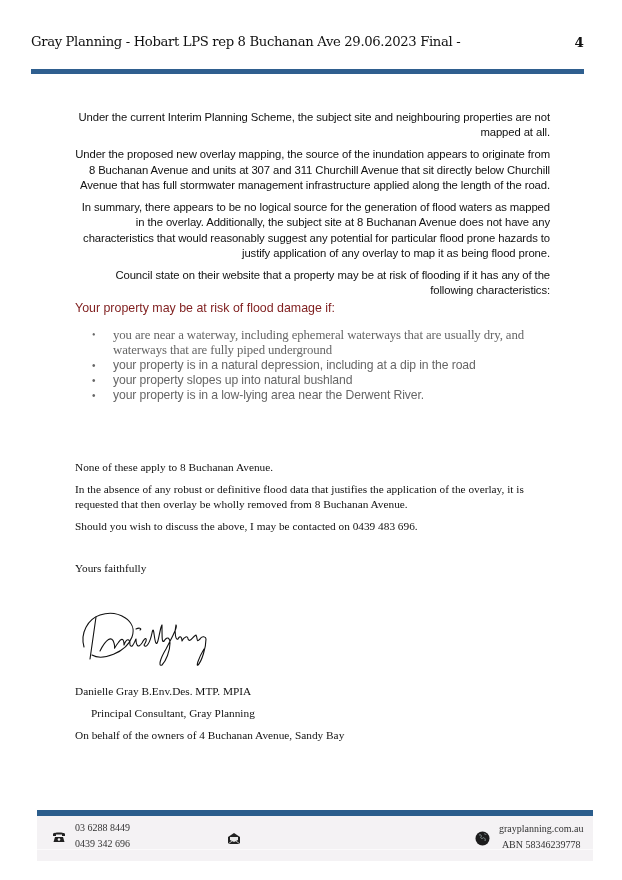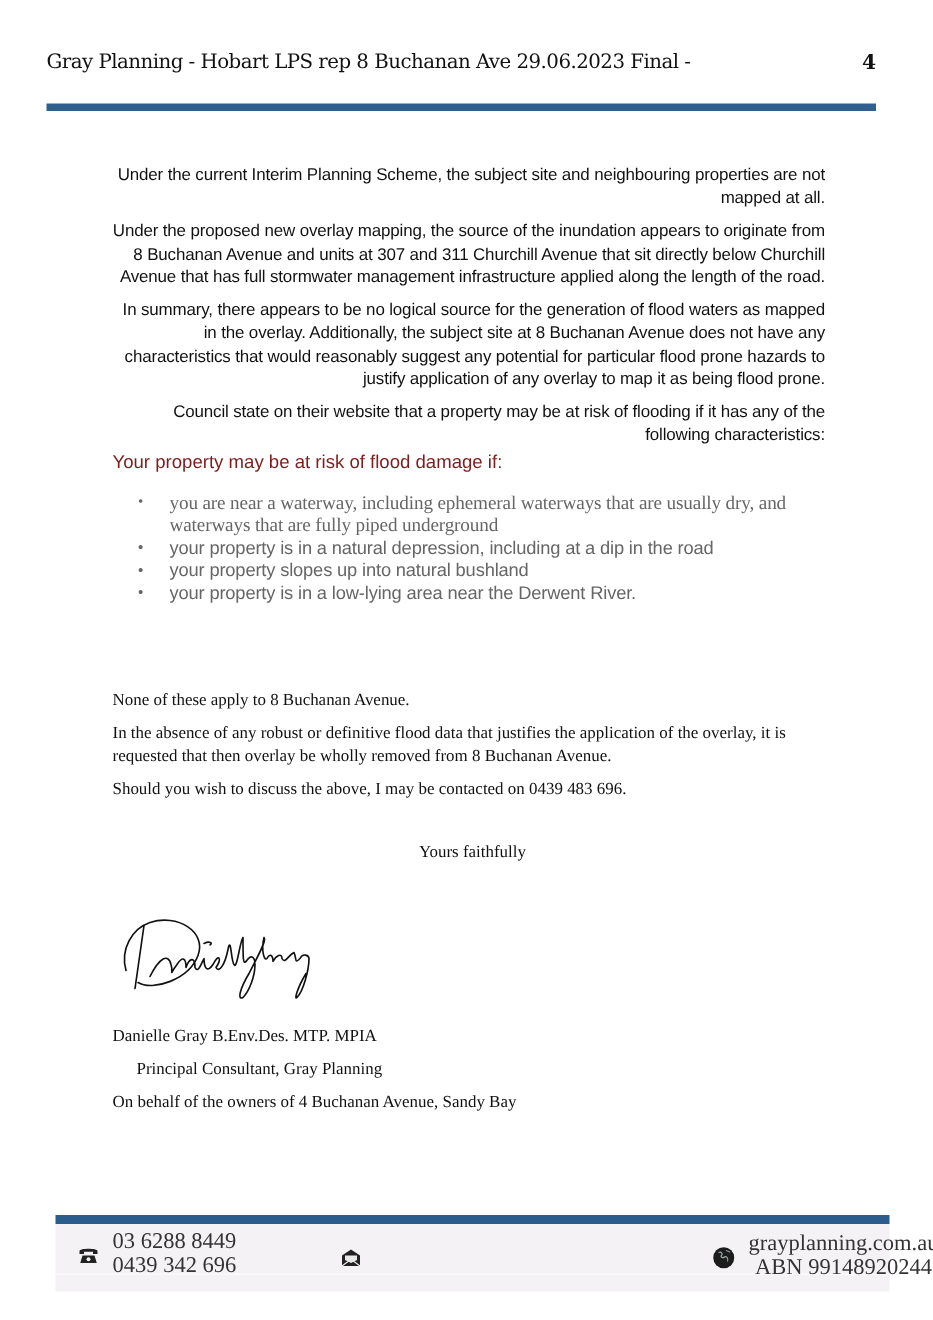--- a/index.html
+++ b/index.html
@@ -32,21 +32,21 @@
     .closing { position: absolute; left: 75px; width: 480px; font-size: 11.3px; color: #111; font-family: Liberation Serif, serif; }
     .sig-svg { position: absolute; left: 78px; top: 603px; width: 150px; height: 70px; }
     .footer-rule {
       position: absolute; left: 37px; top: 810px; width: 556px; height: 6px; background: #2b5d8c;
     }
     .footer-band {
       position: absolute; left: 37px; top: 816px; width: 556px; height: 45px; background: #f4f2f4;
     }
     .footer-band .row-line { position:absolute; left:0; top:33px; width:100%; height:1px; background:#fbfafb; }
     .fcol {
-      position: absolute; font-family: "Liberation Serif", "DejaVu Serif", serif; font-size: 15px; color: #333;
+      position: absolute; font-family: "Liberation Serif", "DejaVu Serif", serif; font-size: 10px; color: #333;
       line-height: 16px; white-space: nowrap;
     }
     .ficon { position: absolute; }
   </style>
 </head>
 <body>
 
 <div class="header">
   <span class="title">Gray Planning - Hobart LPS rep 8 Buchanan Ave 29.06.2023 Final -</span>
   <span class="pagenum">4</span>
@@ -79,21 +79,21 @@
     </li>
   </ul>
 </div>
 
 <div class="closing" style="top:460px; line-height:15.4px;">
   <p style="margin:0 0 6.5px 0;">None of these apply to 8 Buchanan Avenue.</p>
   <p style="margin:0 0 6.5px 0;">In the absence of any robust or definitive flood data that justifies the application of the overlay, it is requested that then overlay be wholly removed from 8 Buchanan Avenue.</p>
   <p style="margin:0;">Should you wish to discuss the above, I may be contacted on 0439 483 696.</p>
 </div>
 
-<div class="closing" style="top:562px;text-align:center;">Yours faithfully</div>
+<div class="closing" style="top:562px;">Yours faithfully</div>
 
 <svg class="sig-svg" viewBox="0 0 150 70">
   <g fill="none" stroke="#111" stroke-width="1.1" stroke-linecap="round" stroke-linejoin="round">
     <path d="M6,44 C2,30 10,16 22,12 C40,6 60,18 54,34 C48,50 24,58 14,52"></path>
     <path d="M18,14 C16,28 14,42 12,56"></path>
     <path d="M22,48 C28,36 34,32 36,40 C38,46 34,48 40,40 C44,34 46,36 46,42 C48,36 52,34 52,42 C54,46 56,40 58,36 C58,42 60,46 64,40 C68,32 70,36 66,42 C68,46 72,40 74,30 C76,20 76,38 78,40 C80,44 82,24 84,22 C84,36 84,40 86,38"></path>
     <path d="M58,26 C62,24 64,26 62,27"></path>
     <path d="M86,38 C90,32 92,36 92,40 C92,48 88,58 84,62 C80,64 82,56 88,46 C94,34 100,24 98,22 C96,30 98,38 100,36 C102,32 104,34 104,38 C106,34 110,32 110,36 C112,40 114,34 118,32 C120,36 118,40 122,36 C124,32 128,34 128,36 C128,44 124,58 120,62 C118,64 120,56 126,46"></path>
   </g>
 </svg>
@@ -122,15 +122,15 @@
     <path d="M1,12 L7,7.5 L13,12" stroke="#e8e8e8" stroke-width="0.8" fill="none"></path>
   </svg>
 
   <svg class="ficon" style="left:438px; top:15px;" width="15" height="15" viewBox="0 0 15 15">
     <circle cx="7.5" cy="7.5" r="7" fill="#1c1c1c"></circle>
     <path d="M4,4 C6,3 7,5 6,6 C5,7 7,8 8,7 C9,6 11,8 10,10" stroke="#9aa" stroke-width="0.8" fill="none"></path>
     <path d="M9,2.5 C10,3.5 11,3 11.5,4" stroke="#9aa" stroke-width="0.7" fill="none"></path>
   </svg>
   <div class="fcol" style="left:462px; top:5px; text-align:center;">
     <div>grayplanning.com.au</div>
-    <div>ABN 99148920244</div>
+    <div>ABN 58346239778</div>
   </div>
 </div>
 
 </body></html>

